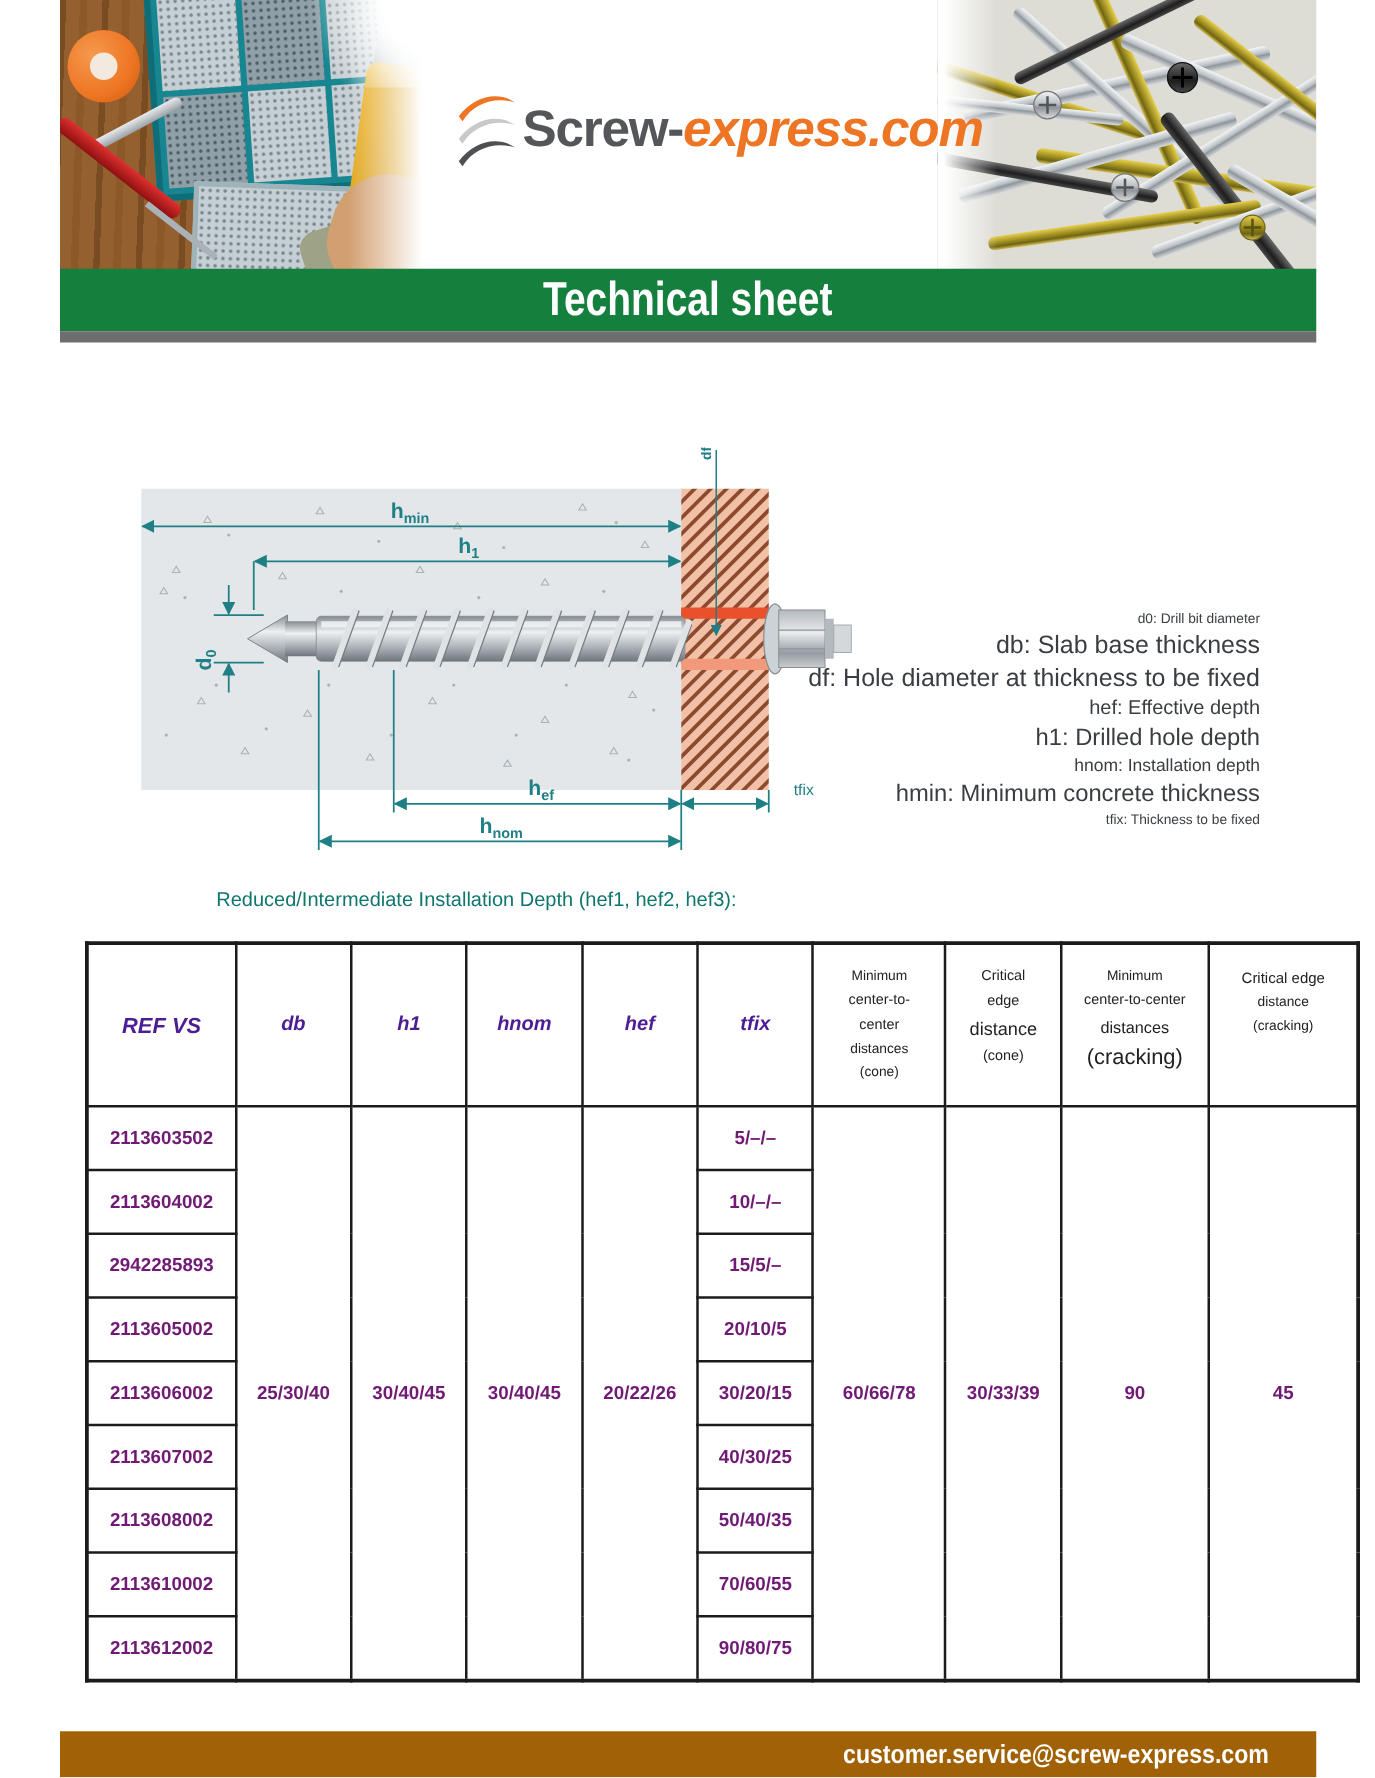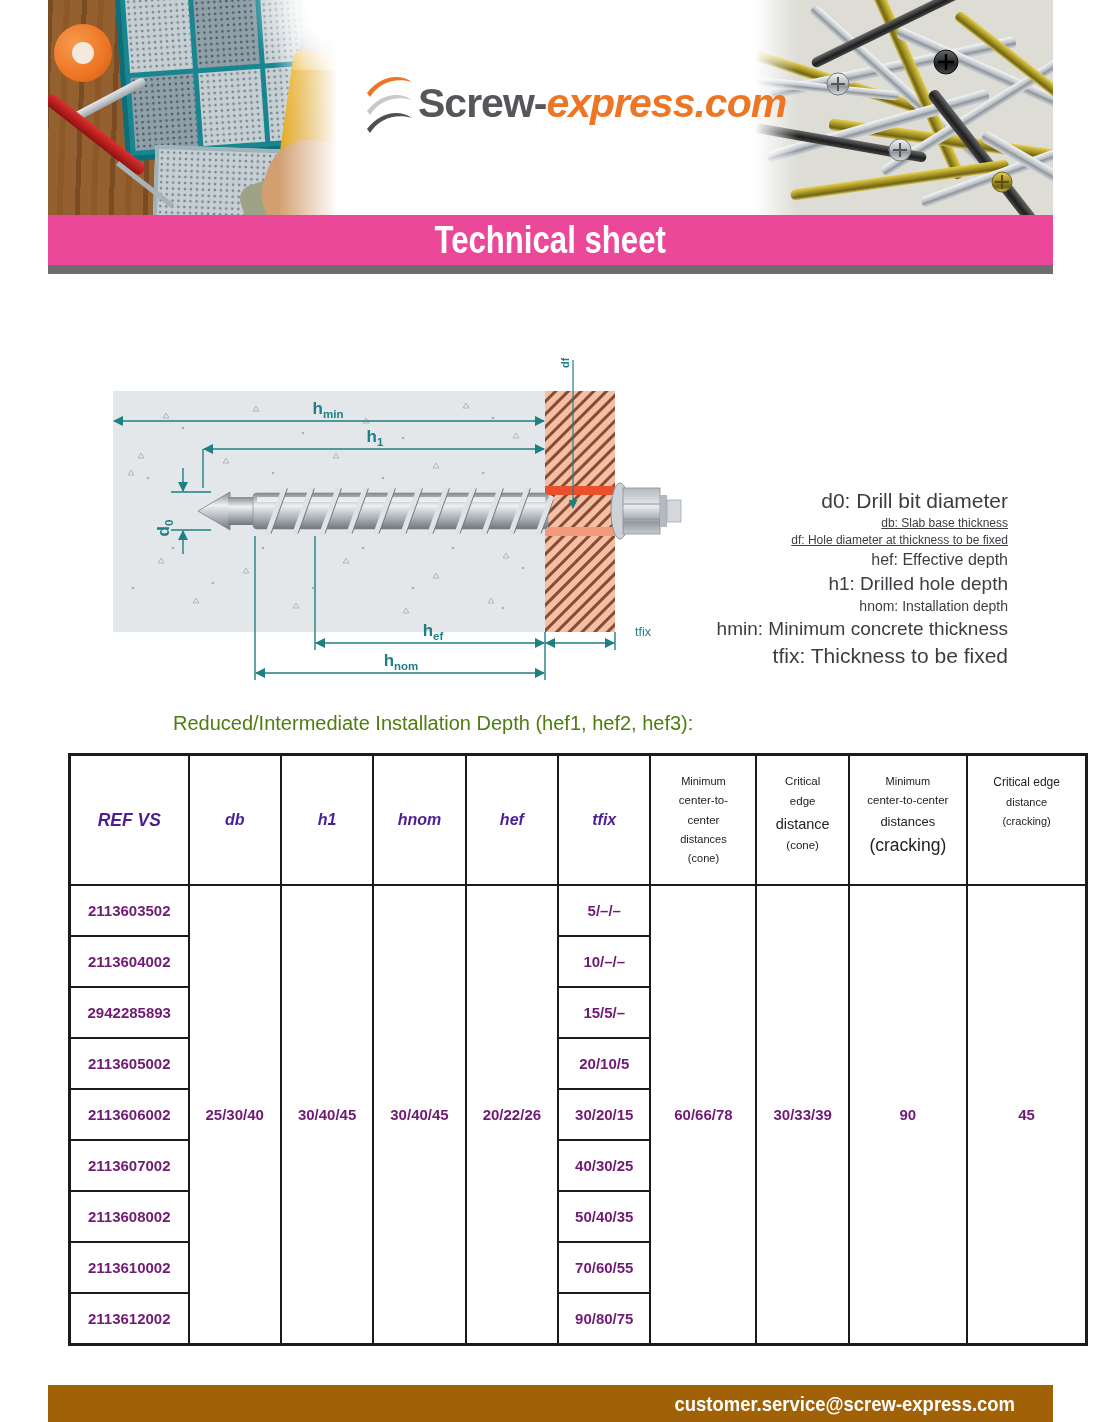--- a/index.html
+++ b/index.html
@@ -33,36 +33,36 @@
   .fade-tr{right:0;top:0;width:120px;height:70px;background:radial-gradient(circle at 100% 0%, #ffffff 30%, rgba(255,255,255,0) 72%);}
   .photo-right{left:750px;width:303px;background:#dddcd5;}
   .fade-l{left:0;top:0;width:48px;height:100%;background:linear-gradient(270deg, rgba(255,255,255,0), #ffffff 90%);position:absolute;}
 
   .logo{position:absolute;left:366px;top:72px;width:400px;height:70px;white-space:nowrap;}
   .logo-swoosh{position:absolute;left:0;top:2px;}
   .logo-text{position:absolute;left:52px;top:8px;font-size:41px;font-weight:bold;letter-spacing:-1px;}
   .logo-dark{color:#55565a;}
   .logo-orange{color:#ee7523;font-style:italic;}
 
-  .banner{position:absolute;left:48px;top:215px;width:1005px;height:50px;background:#ec4899;
+  .banner{position:absolute;left:48px;top:215px;width:1005px;height:50px;background:#15803d;
     text-align:center;line-height:50px;}
   .banner-title{display:inline-block;color:#fff;font-size:38px;font-weight:bold;transform:scaleX(.82);transform-origin:center;}
   .gray-strip{position:absolute;left:48px;top:265px;width:1005px;height:9px;background:#6e6e6e;}
 
   
   .diagram{position:absolute;left:103px;top:358px;width:580px;height:330px;}
   .legend{position:absolute;right:92px;top:489px;width:560px;text-align:right;color:#3a3e42;}
   .legend div{margin-bottom:4px;line-height:1.12;}
-  .lg-17{font-size:21px;text-align:right;}
-  .lg-20{font-size:12px;text-decoration:underline;}
+  .lg-17{font-size:11px;text-align:right;}
+  .lg-20{font-size:20px;}
   .lg-16{font-size:16px;}
   .lg-19{font-size:19px;}
   .lg-14{font-size:14px;}
 
-  .subtitle{position:absolute;left:173px;top:712px;font-size:20px;color:#4d7c0f;}
+  .subtitle{position:absolute;left:173px;top:712px;font-size:16px;color:#0f766e;}
 
   
   .spec-table{position:absolute;left:68px;top:753px;border-collapse:collapse;table-layout:fixed;
     border:3px solid #1b1b1b;background:#fff;}
   .spec-table th,.spec-table td{border:2px solid #1b1b1b;padding:16px;}
   .spec-table thead tr{height:100px;}
   .spec-table tbody tr{height:38px;}
   .spec-table td{text-align:center;font-weight:bold;font-size:15px;color:#701a75;}
   .th-big{font-size:16px;font-weight:bold;color:#4c1d95;text-align:center;vertical-align:middle;padding-bottom:14px;font-style:italic;}
   .th-ref{font-size:17.5px;}

